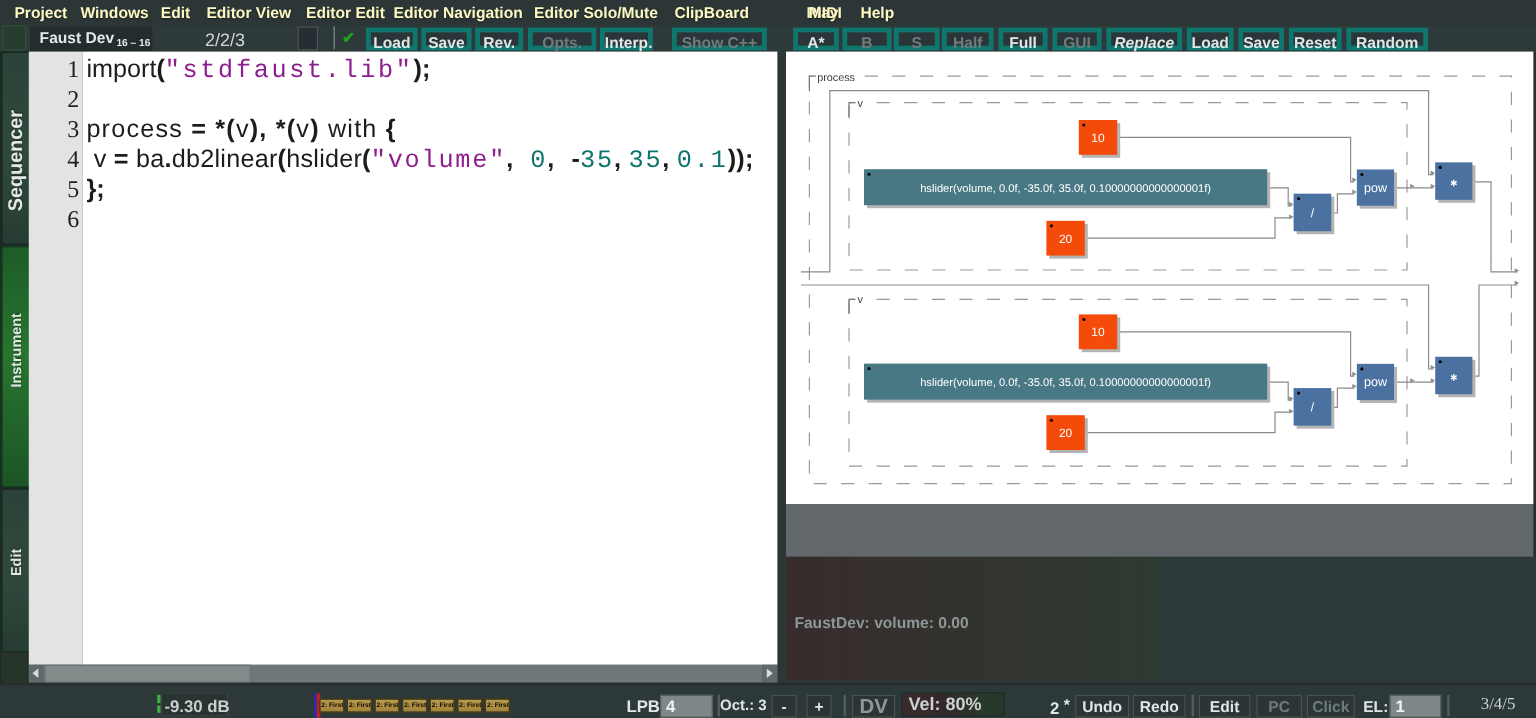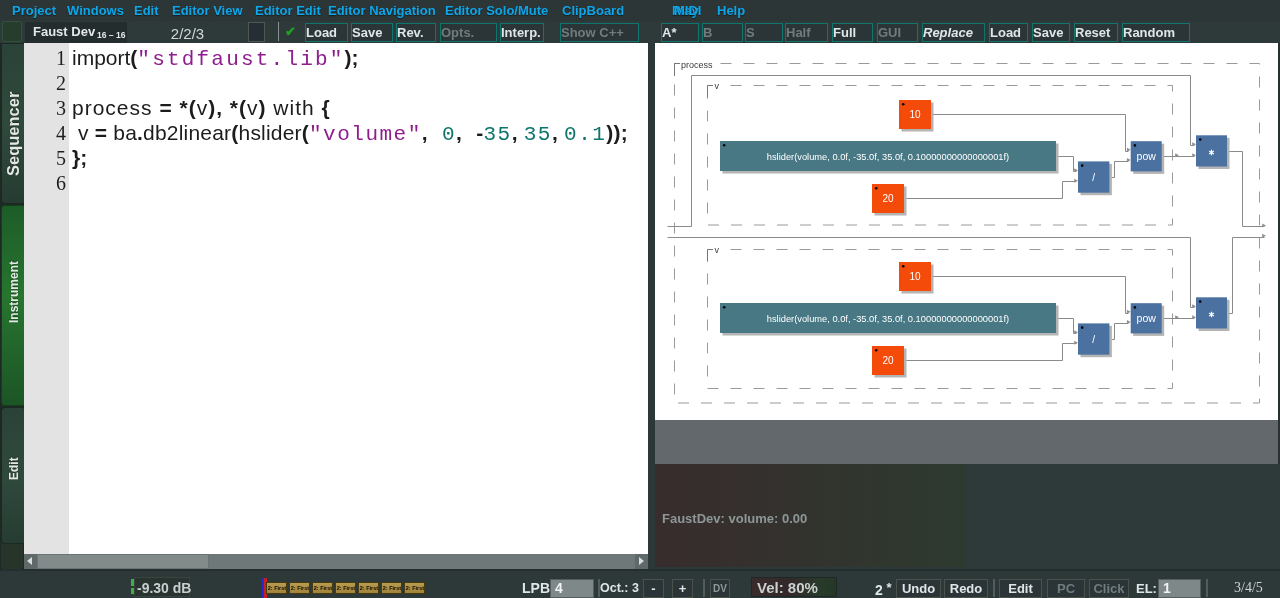--- a/index.html
+++ b/index.html
@@ -1,21 +1,21 @@
 <!DOCTYPE html>
 <html><head><meta charset="utf-8">
 <style>
 html,body{margin:0;padding:0;width:1280px;height:598px;overflow:hidden;background:#2d3838;font-family:"Liberation Sans",sans-serif;}
 .abs{position:absolute;box-sizing:border-box;}
 
 #menubar{position:absolute;left:0;top:0;width:1280px;height:21px;background:#2c3637;}
-.mi{position:absolute;top:3px;font:bold 13px "Liberation Sans",sans-serif;color:#0ea5e9;white-space:pre;text-shadow:0 1px 1px rgba(0,0,0,0.45);}
+.mi{position:absolute;top:3px;font:bold 13px "Liberation Sans",sans-serif;color:#fef9c3;white-space:pre;text-shadow:0 1px 1px rgba(0,0,0,0.45);}
 
 #toolbar{position:absolute;left:0;top:21px;width:1280px;height:22px;background:#2e3939;}
-.tbtn{position:absolute;top:2px;height:19px;border:1px solid #0f766e;background:#2b3538;color:#dfe6e6;font:bold 13px "Liberation Sans",sans-serif;line-height:17px;box-sizing:border-box;}
+.tbtn{position:absolute;top:2px;height:19px;border:4px solid #0f766e;background:#2b3538;color:#dfe6e6;font:bold 13px "Liberation Sans",sans-serif;text-align:center;line-height:17px;box-sizing:border-box;}
 .dis{color:#6f7c7c;}
 
 #statusbar{position:absolute;left:0;top:569px;width:1280px;height:29px;background:#2d3838;border-top:2px solid #242e2e;}
 .bbtn{position:absolute;top:8px;height:19px;border:1px solid #49534c;background:#2b3538;color:#dfe6e6;font:bold 13px "Liberation Sans",sans-serif;text-align:center;line-height:17px;box-sizing:border-box;}
 .blab{position:absolute;top:9px;font:bold 14px "Liberation Sans",sans-serif;color:#dfe6e6;white-space:pre;}
 .binput{position:absolute;top:8px;height:19px;background:#7f8888;border:1px solid #555e5e;color:#f0f3f3;font:bold 14px "Liberation Sans",sans-serif;line-height:17px;padding-left:4px;box-sizing:border-box;}
 .bsep{position:absolute;top:8px;width:2px;height:18px;background:#525c5c;}
 .bbtn.dis,.tbtn.dis{color:#6f7c7c;}
 
 .vtab{position:absolute;left:1px;width:23px;border-radius:3px;}
@@ -253,21 +253,21 @@
         <span style="position:absolute;left:0.5px;top:2.5px;font:bold 5.5px 'Liberation Sans',sans-serif;color:#0e0a02;white-space:nowrap;">2: First Blo</span>
       </div>
     </div>
 <span class="blab" style="left:522px;">LPB</span>
 <div class="binput" style="left:550px;width:44px;">4</div>
 <div class="bsep" style="left:598px;"></div>
 <span class="blab" style="left:600px;font-size:12.5px;top:10px;">Oct.: 3</span>
 <div class="bbtn" style="left:643px;width:21px;">-</div>
 <div class="bbtn" style="left:672px;width:21px;">+</div>
 <div class="bsep" style="left:703px;"></div>
-<div class="bbtn dis" style="left:710px;width:20px;font-size:10px;color:#8d9898;">DV</div>
+<div class="bbtn dis" style="left:710px;width:36px;font-size:17px;color:#8d9898;">DV</div>
 <div class="abs" style="left:751px;top:6px;width:86px;height:20px;background:linear-gradient(90deg,#3a2b2b,#33292a 45%,#283a2a 80%,#253727);border:1px solid #1e2828;"></div>
 <span class="blab" style="left:757px;color:#cbd0d0;font-size:15px;top:8px;">Vel: 80%</span>
 <span class="blab" style="left:875px;">2<span style="font-size:13px;vertical-align:3px;"> *</span></span>
 <div class="bbtn" style="left:896px;width:45px;">Undo</div>
 <div class="bbtn" style="left:944px;width:44px;">Redo</div>
 <div class="bsep" style="left:993px;"></div>
 <div class="bbtn" style="left:999px;width:43px;">Edit</div>
 <div class="bbtn dis" style="left:1047px;width:38px;">PC</div>
 <div class="bbtn dis" style="left:1089px;width:40px;">Click</div>
 <span class="blab" style="left:1136px;font-size:13px;top:10px;">EL:</span>

